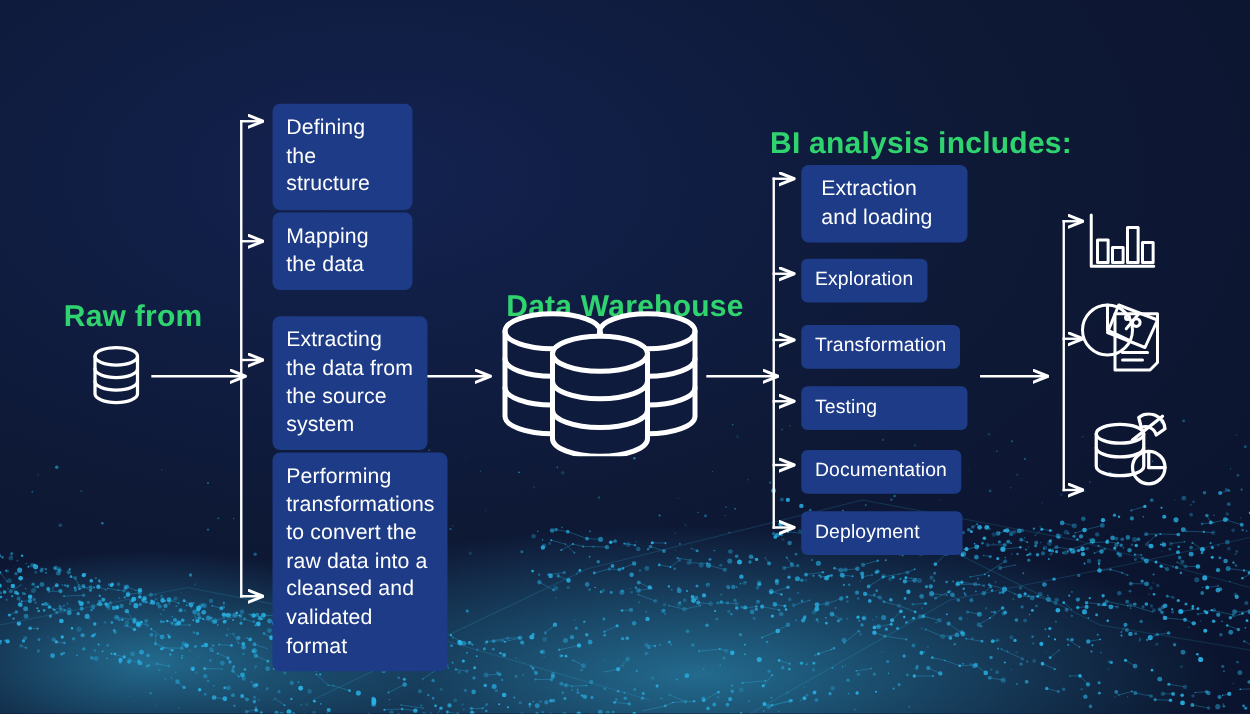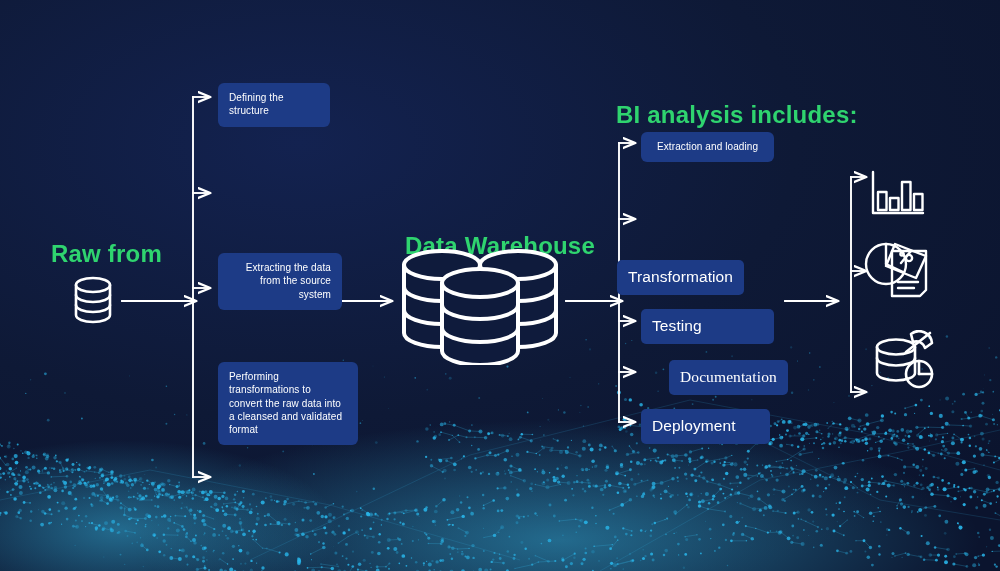--- a/index.html
+++ b/index.html
@@ -46,21 +46,21 @@
     font-size: 24px;
     font-weight: 700;
     letter-spacing: 0.2px;
     white-space: nowrap;
   }
   .node-box {
     position: absolute;
     background: #1d3b86;
     color: #ffffff;
     border-radius: 6px;
-    font-size: 10px;
+    font-size: 17px;
     line-height: 1.33;
     font-weight: 400;
     padding: 8px 11px 9px 11px;
     box-sizing: border-box;
     letter-spacing: 0.1px;
   }
   .pill {
     position: absolute;
     background: #1d3b86;
     color: #ffffff;
@@ -2722,22 +2722,23 @@
     <g fill="none" stroke="#ffffff" stroke-width="2.6" stroke-linecap="round" stroke-linejoin="round">
       <ellipse cx="25" cy="13" rx="17" ry="7"></ellipse>
       <path d="M8 13 v30 a17 7 0 0 0 34 0 v-30"></path>
       <path d="M8 23 a17 7 0 0 0 34 0"></path>
       <path d="M8 33 a17 7 0 0 0 34 0"></path>
     </g>
   </svg>
 
   <div class="node-box" style="left:218px; top:83px; width:112px;">Defining the structure</div>
 
-
-  <div class="node-box" style="left:218px; top:253px; width:124px;text-align:right;">Extracting the data from the source system</div>
+  <div class="node-box" style="left:218px; top:170px; width:112px;">Mapping the data</div>
+
+  <div class="node-box" style="left:218px; top:253px; width:124px;">Extracting the data from the source system</div>
 
   <div class="node-box" style="left:218px; top:362px; width:140px;">Performing transformations to convert the raw data into a cleansed and validated format</div>
 
   <div class="section-title" style="left:405px; top:202px;margin-top:30px;">Data Warehouse</div>
 
   <svg class="icon-abs" style="left:398px; top:247px;" width="164" height="118" viewBox="0 0 164 118">
     <g fill="#0f1b3c" stroke="#ffffff" stroke-width="4" stroke-linecap="round" stroke-linejoin="round">
 
       <path d="M6 18 a38 14 0 0 1 76 0 v68 a38 14 0 0 1 -76 0 z"></path>
       <path d="M6 18 a38 14 0 0 0 76 0" fill="none"></path>
@@ -2753,26 +2754,27 @@
       <path d="M44 36 a38 14 0 0 0 76 0" fill="none"></path>
       <path d="M44 58 a38 14 0 0 0 76 0" fill="none"></path>
       <path d="M44 81 a38 14 0 0 0 76 0" fill="none"></path>
     </g>
   </svg>
 
   <div class="section-title" style="left:616px; top:101px;">BI analysis includes:</div>
 
   <div class="node-box" style="left:641px; top:132px; width:133px;padding-left:16px;">Extraction and loading</div>
 
-
-  <div class="pill" style="left:617px; top:260px;">Transformation</div>
+  <div class="pill" style="left:641px; top:207px;">Exploration</div>
+
+  <div class="pill" style="left:641px; top:260px;">Transformation</div>
 
   <div class="pill" style="left:641px; top:309px; width:133px;">Testing</div>
 
-  <div class="pill" style="left:669px; top:360px;font-family:Liberation Serif, serif;">Documentation</div>
+  <div class="pill" style="left:641px; top:360px;">Documentation</div>
 
   <div class="pill" style="left:641px; top:409px; width:129px;">Deployment</div>
 
   <svg class="icon-abs" style="left:868px; top:168px;" width="58" height="52" viewBox="0 0 58 52">
     <g fill="none" stroke="#ffffff" stroke-width="2.4" stroke-linejoin="round" stroke-linecap="round">
       <path d="M5 4 V45 H55"></path>
       <rect x="10" y="24" width="8.5" height="18"></rect>
       <rect x="22" y="30" width="8.5" height="12"></rect>
       <rect x="34" y="14" width="8.5" height="28"></rect>
       <rect x="46" y="26" width="8.5" height="16"></rect>

